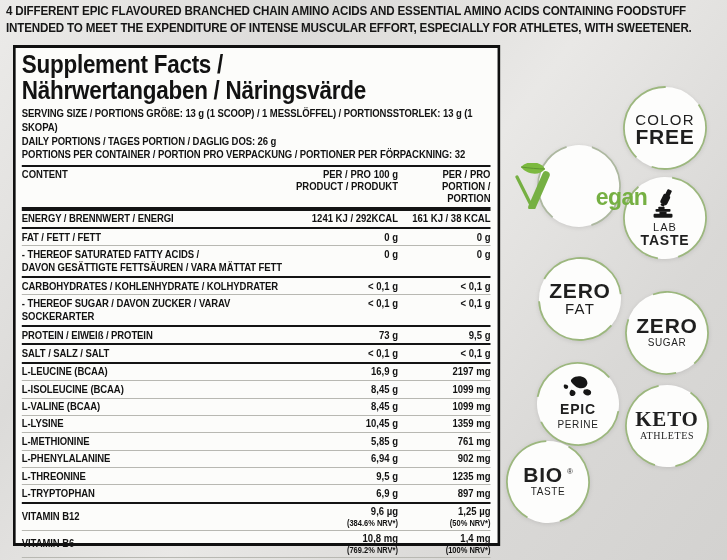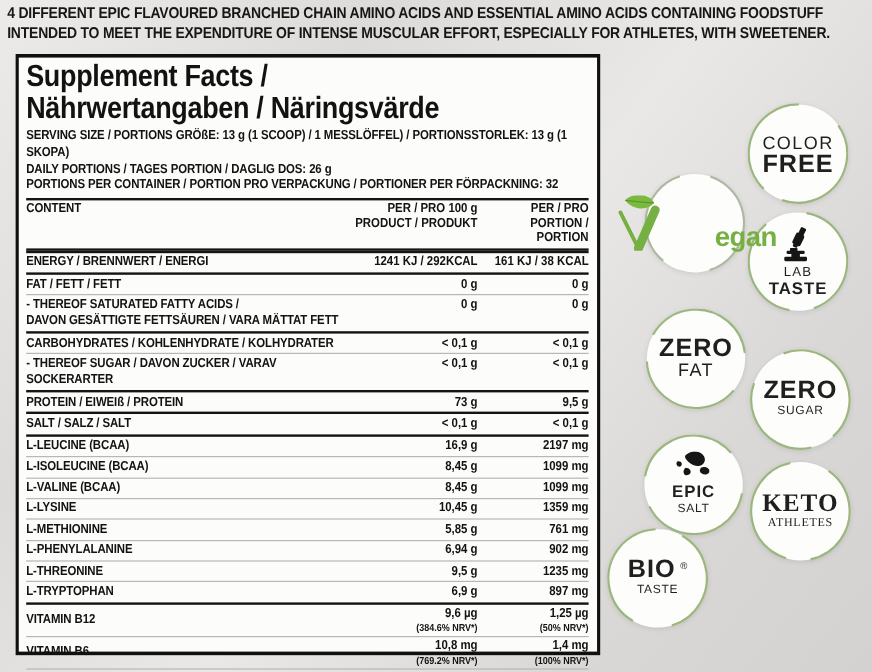--- a/index.html
+++ b/index.html
@@ -434,21 +434,21 @@
     <div class="content">
       <svg class="badge-icon" width="34" height="24" viewBox="0 0 40 28">
         <g fill="#161616">
           <path d="M13 3 C20 -3 32 1 31 9 C30 15 22 16 17 12 C12 8 10 5 13 3 Z"></path>
           <path d="M27 16 C32 14 37 17 35 21 C33 24 27 23 26 19 Z"></path>
           <path d="M12 16 C17 16 19 21 15 23 C11 25 8 20 12 16 Z"></path>
           <path d="M4 10 C8 9 10 13 7 15 C4 16 2 12 4 10 Z"></path>
         </g>
       </svg>
       <div class="t-bold mid">EPIC</div>
-      <div class="t-reg mid">SALT</div>
+      <div class="t-reg mid">PERINE</div>
     </div>
   </div>
 
   <div class="badge b-keto-electro">
     <svg class="ring" viewBox="0 0 84 84">
       <circle cx="42" cy="42" r="41" fill="#fdfdfc" stroke="#9cb77e" stroke-width="1.8" pathLength="100" stroke-dasharray="37 8 42 13" transform="rotate(-55 42 42)"></circle>
     </svg>
     <div class="content">
       <div class="t-bold">KETO</div>
       <div class="t-reg mid">ATHLETES</div>

